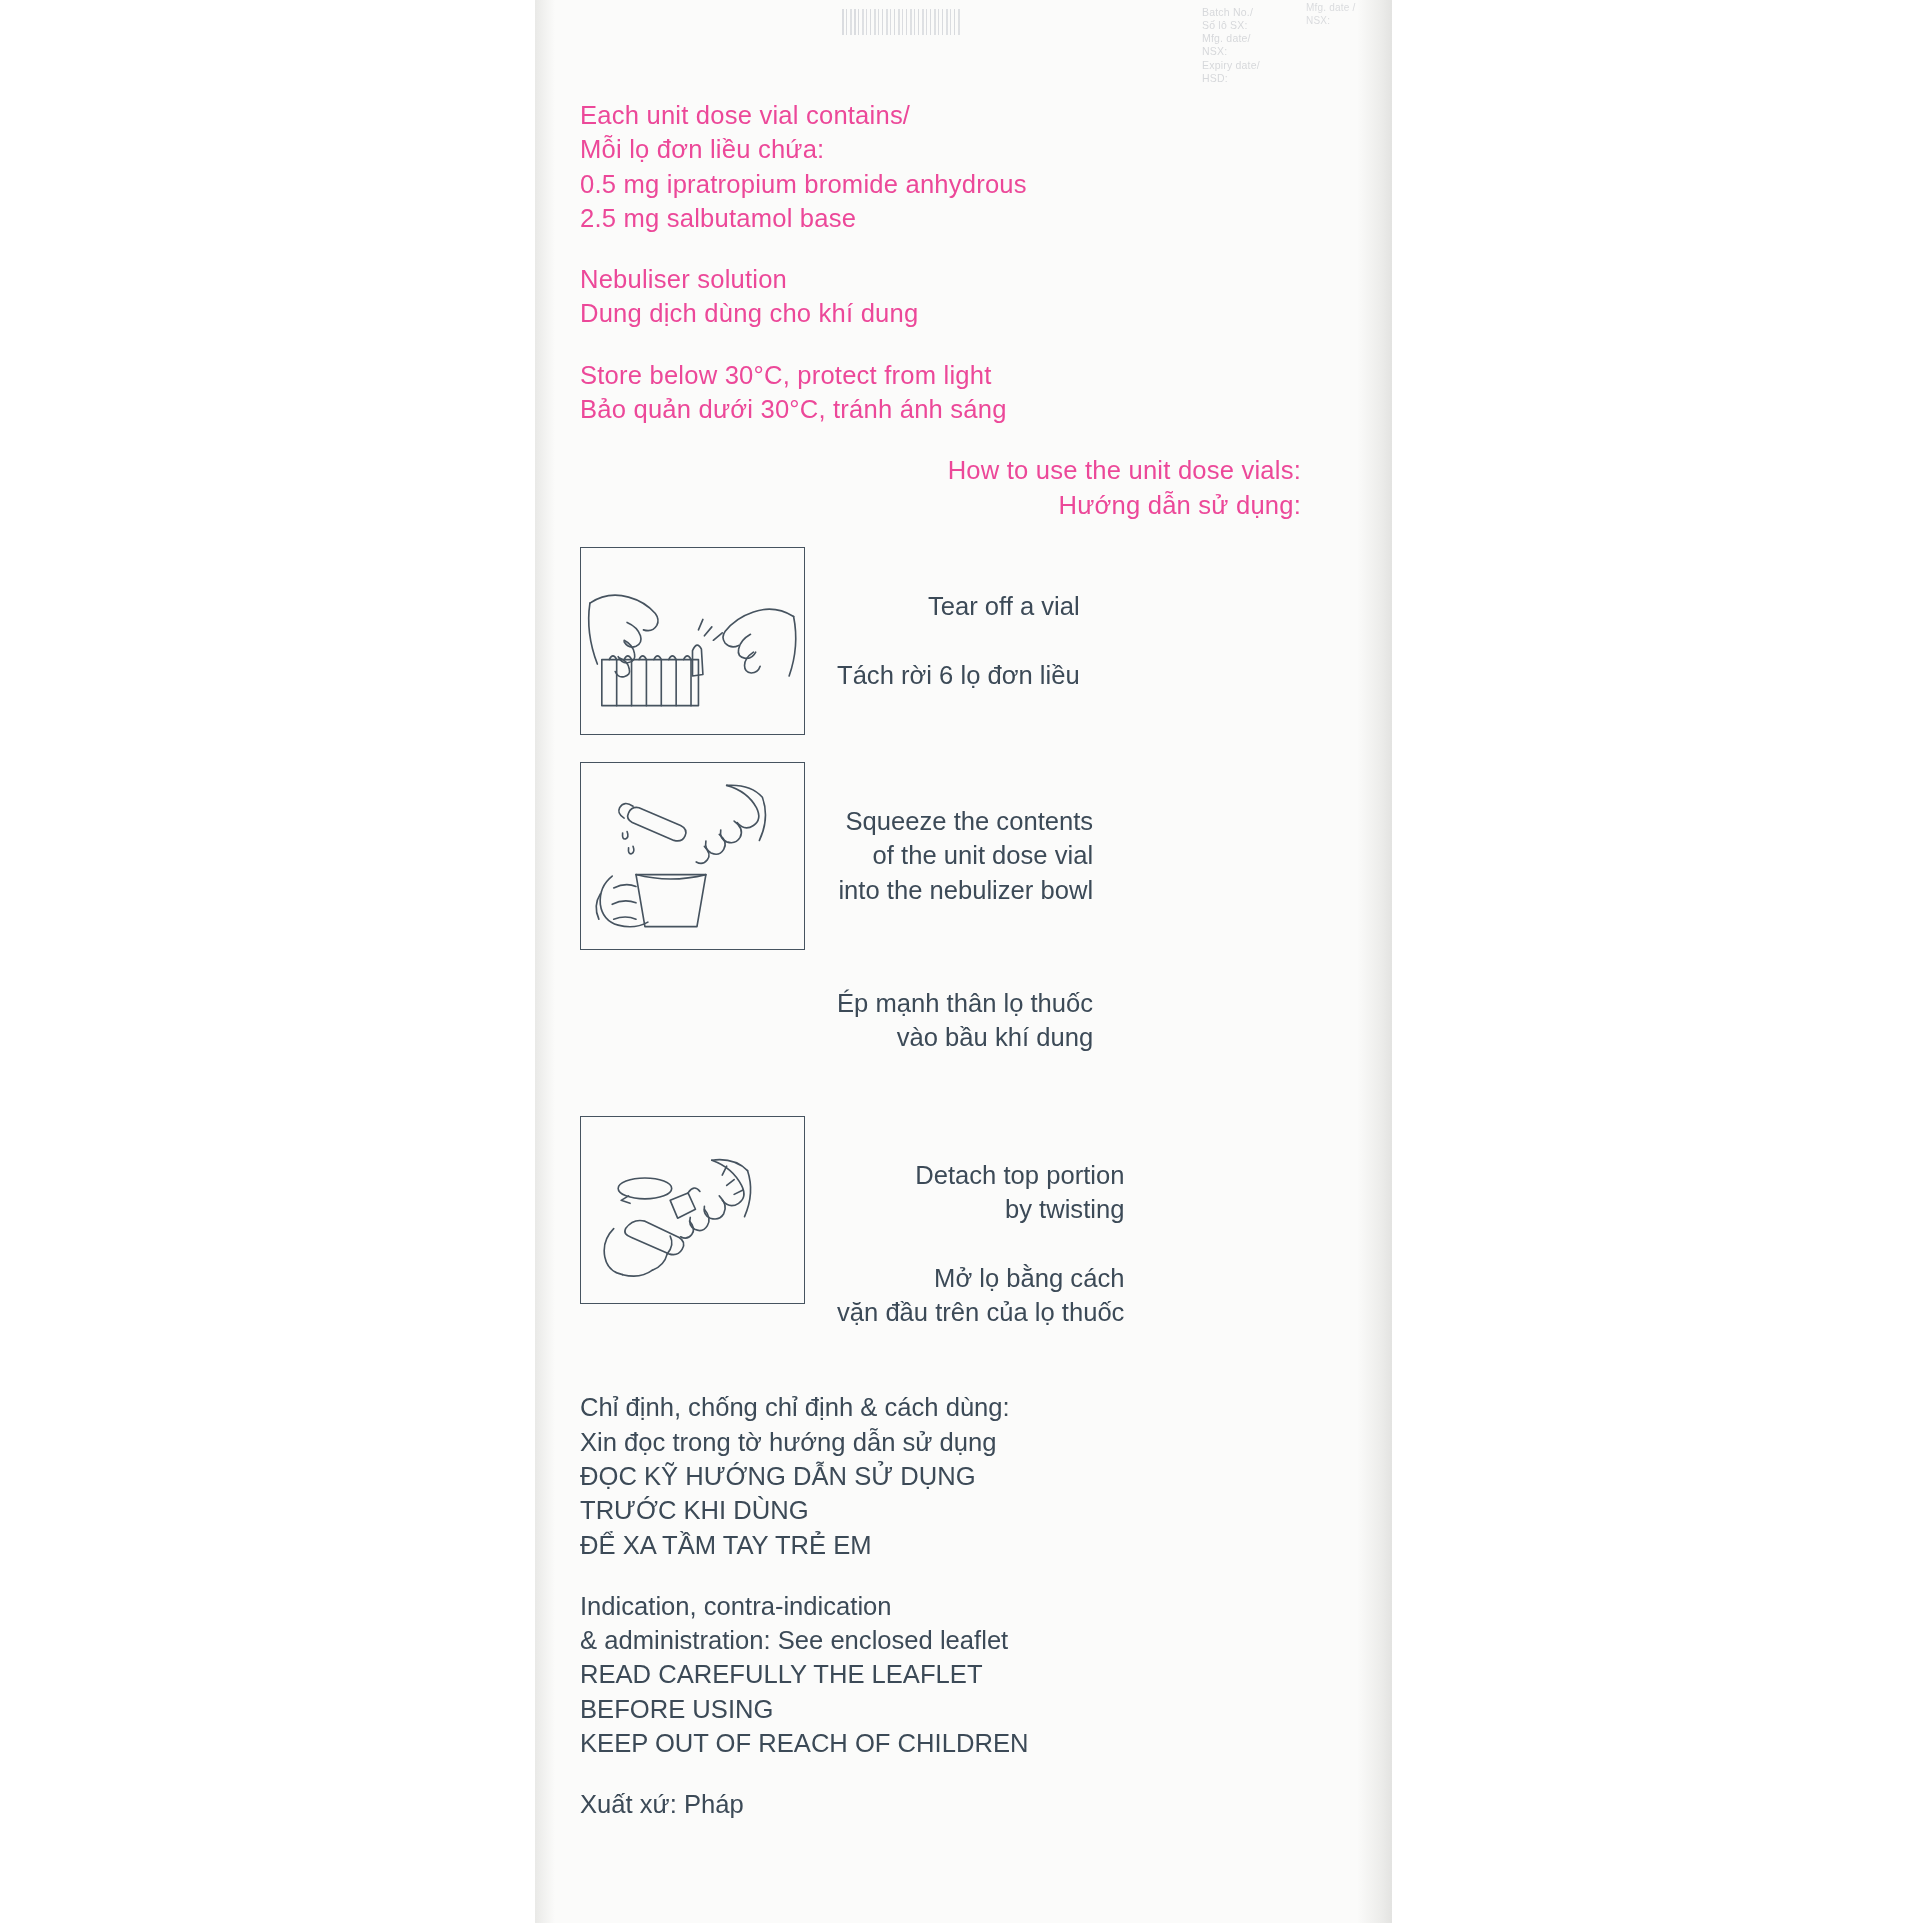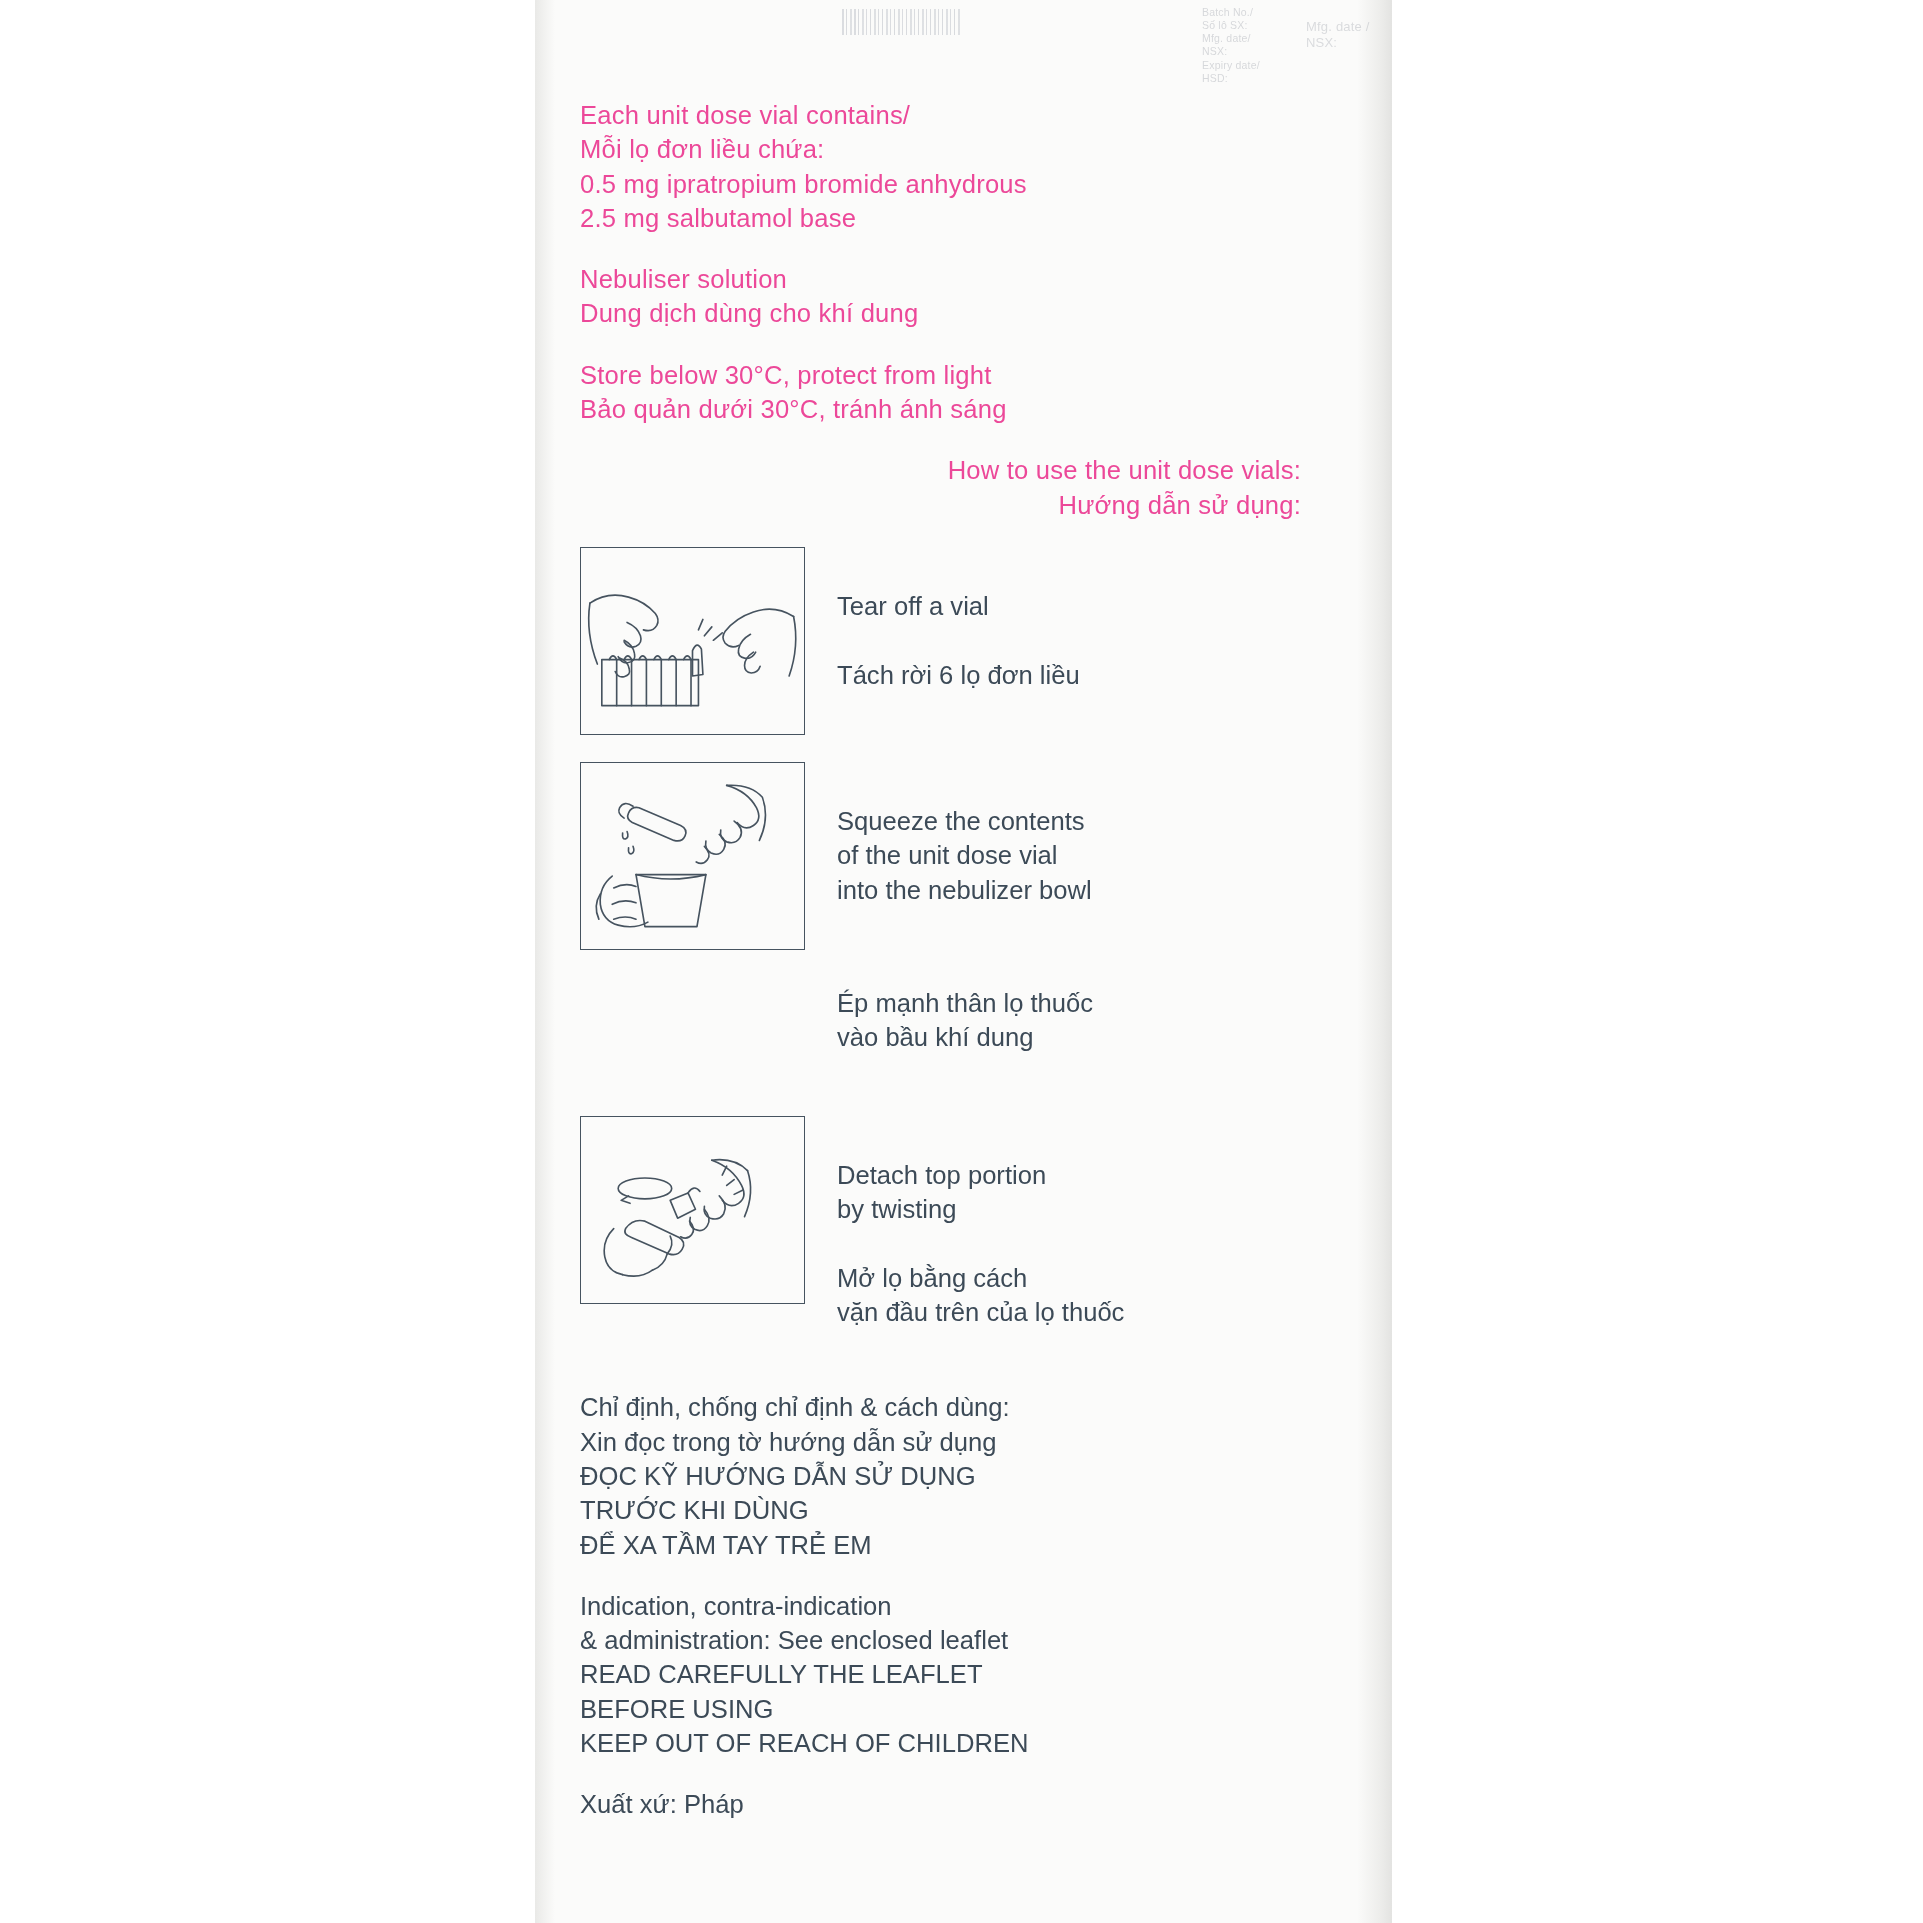--- a/index.html
+++ b/index.html
@@ -72,23 +72,23 @@
   .top-print.right-a {
     left: 1202px;
     top: 6px;
     text-align: left;
     transform: scaleY(1);
     opacity: .55;
     font-size: 10.5px;
   }
   .top-print.right-b {
     left: 1306px;
-    top: 19px;
+    top: 2px;
     opacity: .5;
-    font-size: 13px;
+    font-size: 10px;
   }
 
   .content {
     position: absolute;
     left: 580px;
     top: 98px;
     width: 721px;
   }
 
   .para {
@@ -96,20 +96,21 @@
     font-size: 25.6px;
     line-height: 1.34;
     letter-spacing: 0.2px;
     white-space: pre-line;
     margin-bottom: 27px;
   }
   .para.tight { margin-bottom: 25.6px; text-align: right; }
 
   .steps {
     margin-top: 7.5px;
+    text-align: right;
   }
   .step {
     display: flex;
     align-items: flex-start;
     margin-bottom: 27px;
   }
   .step-figure {
     width: 225px;
     height: 188px;
     border: 1.5px solid #46535f;

